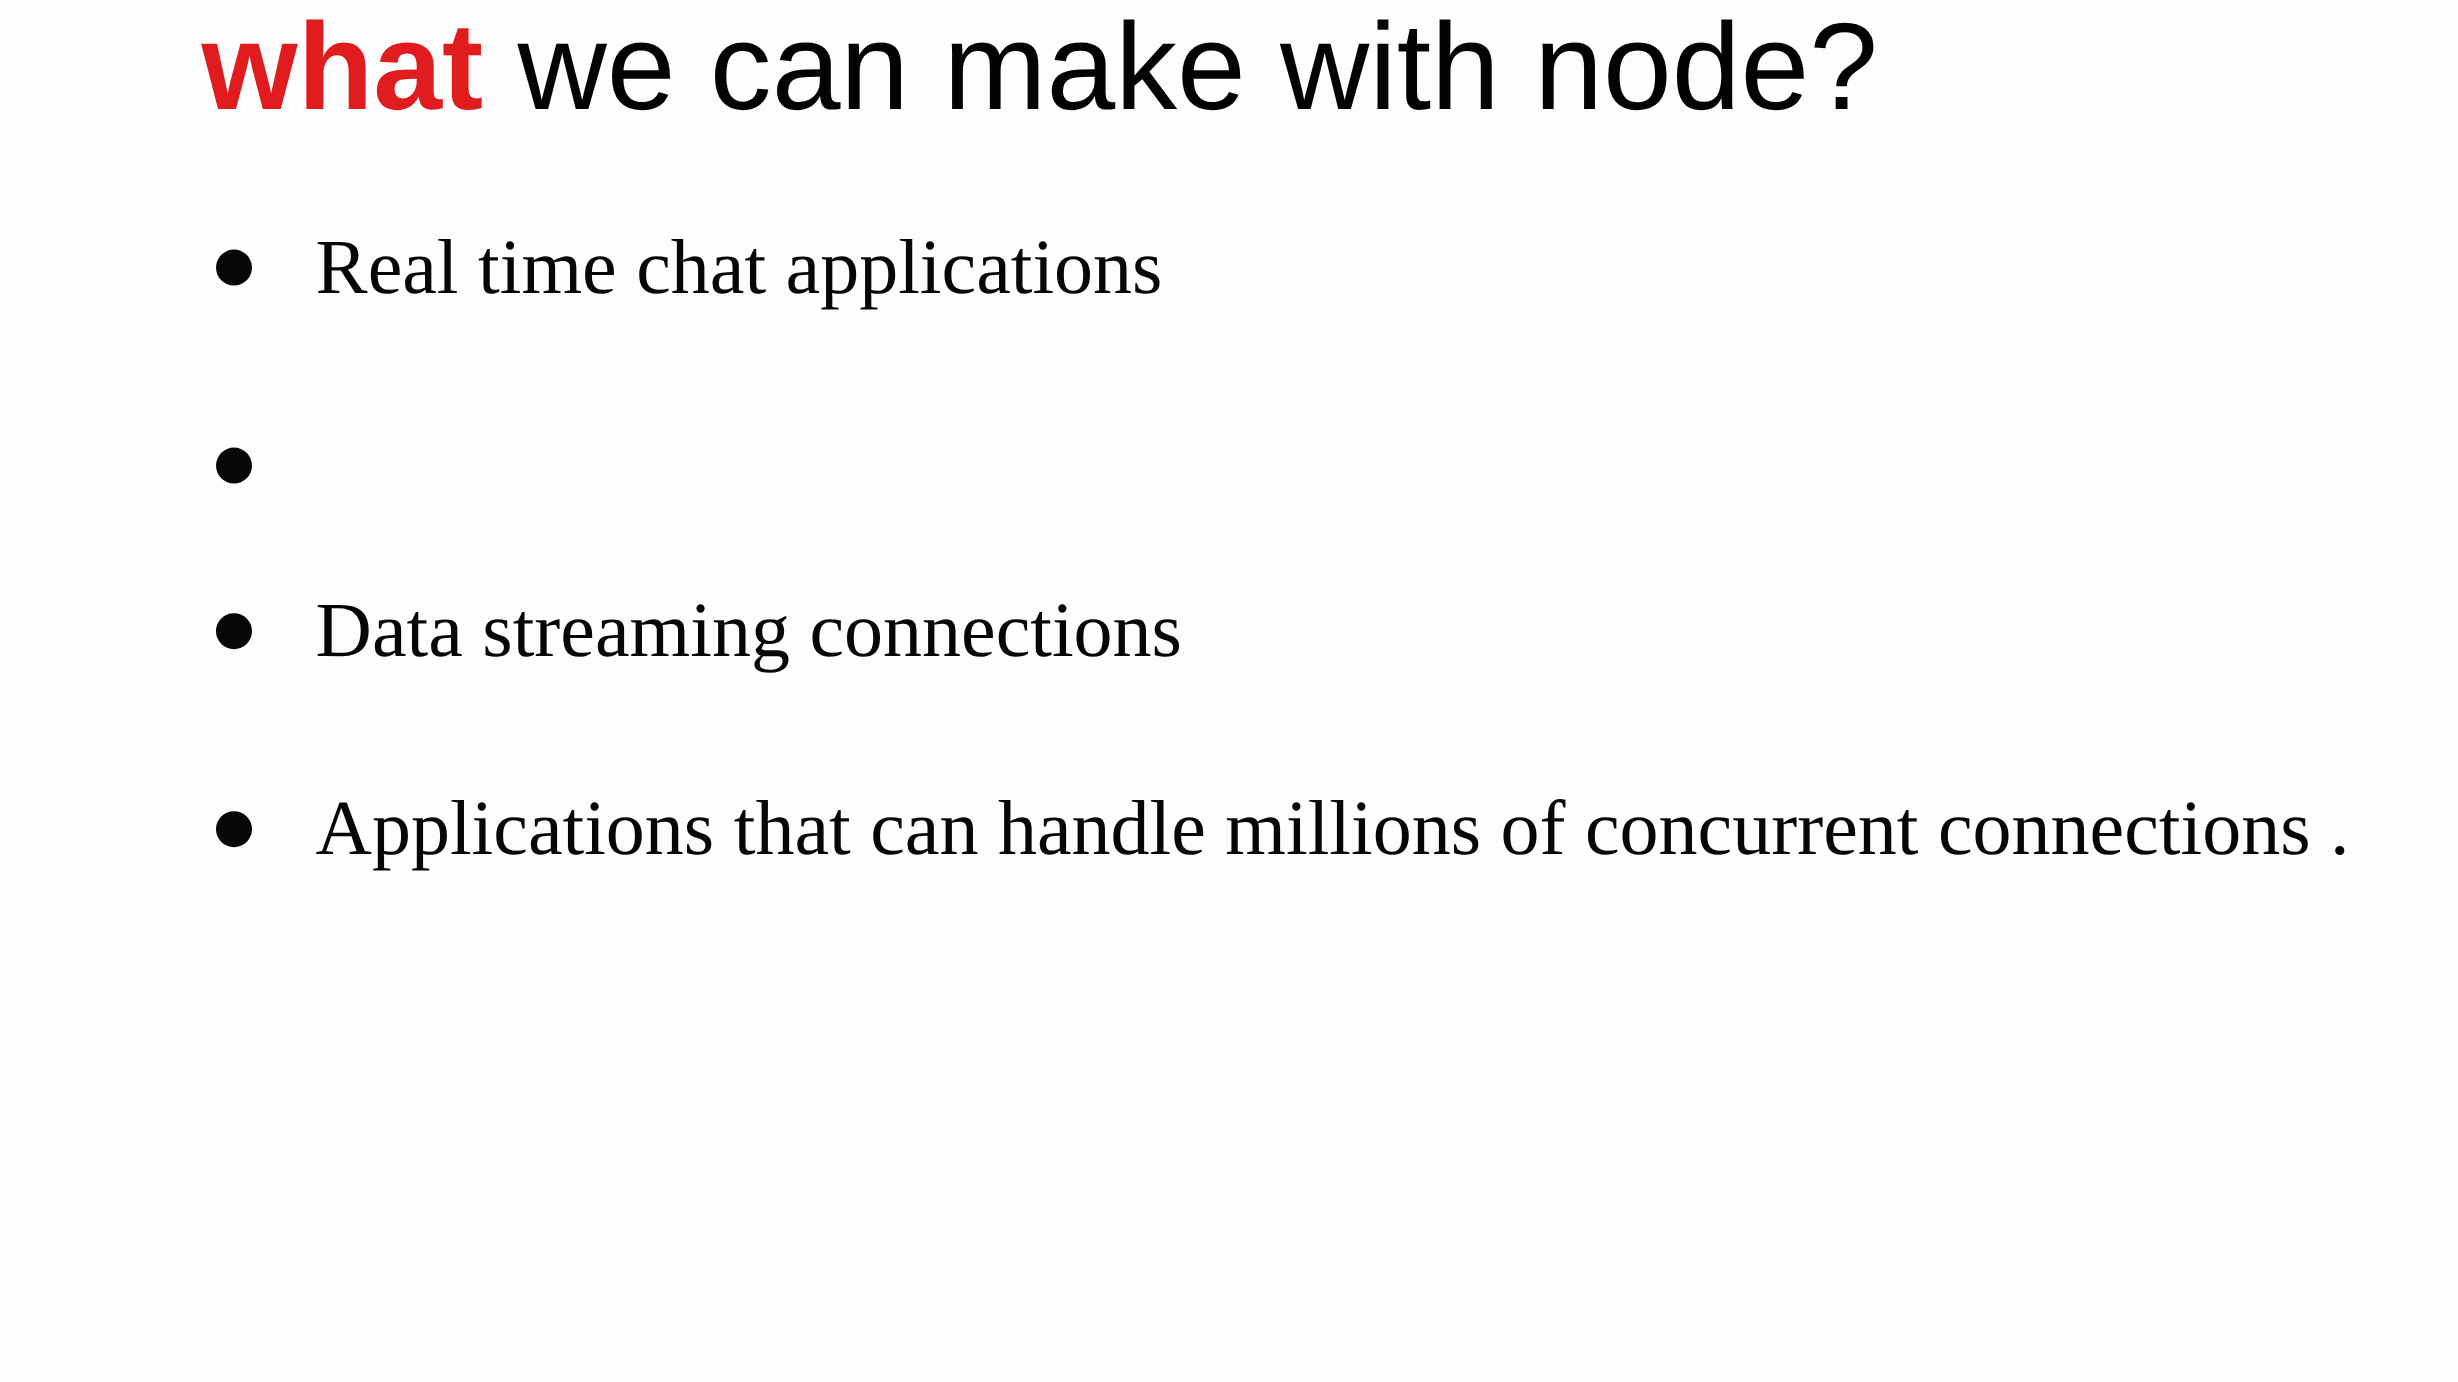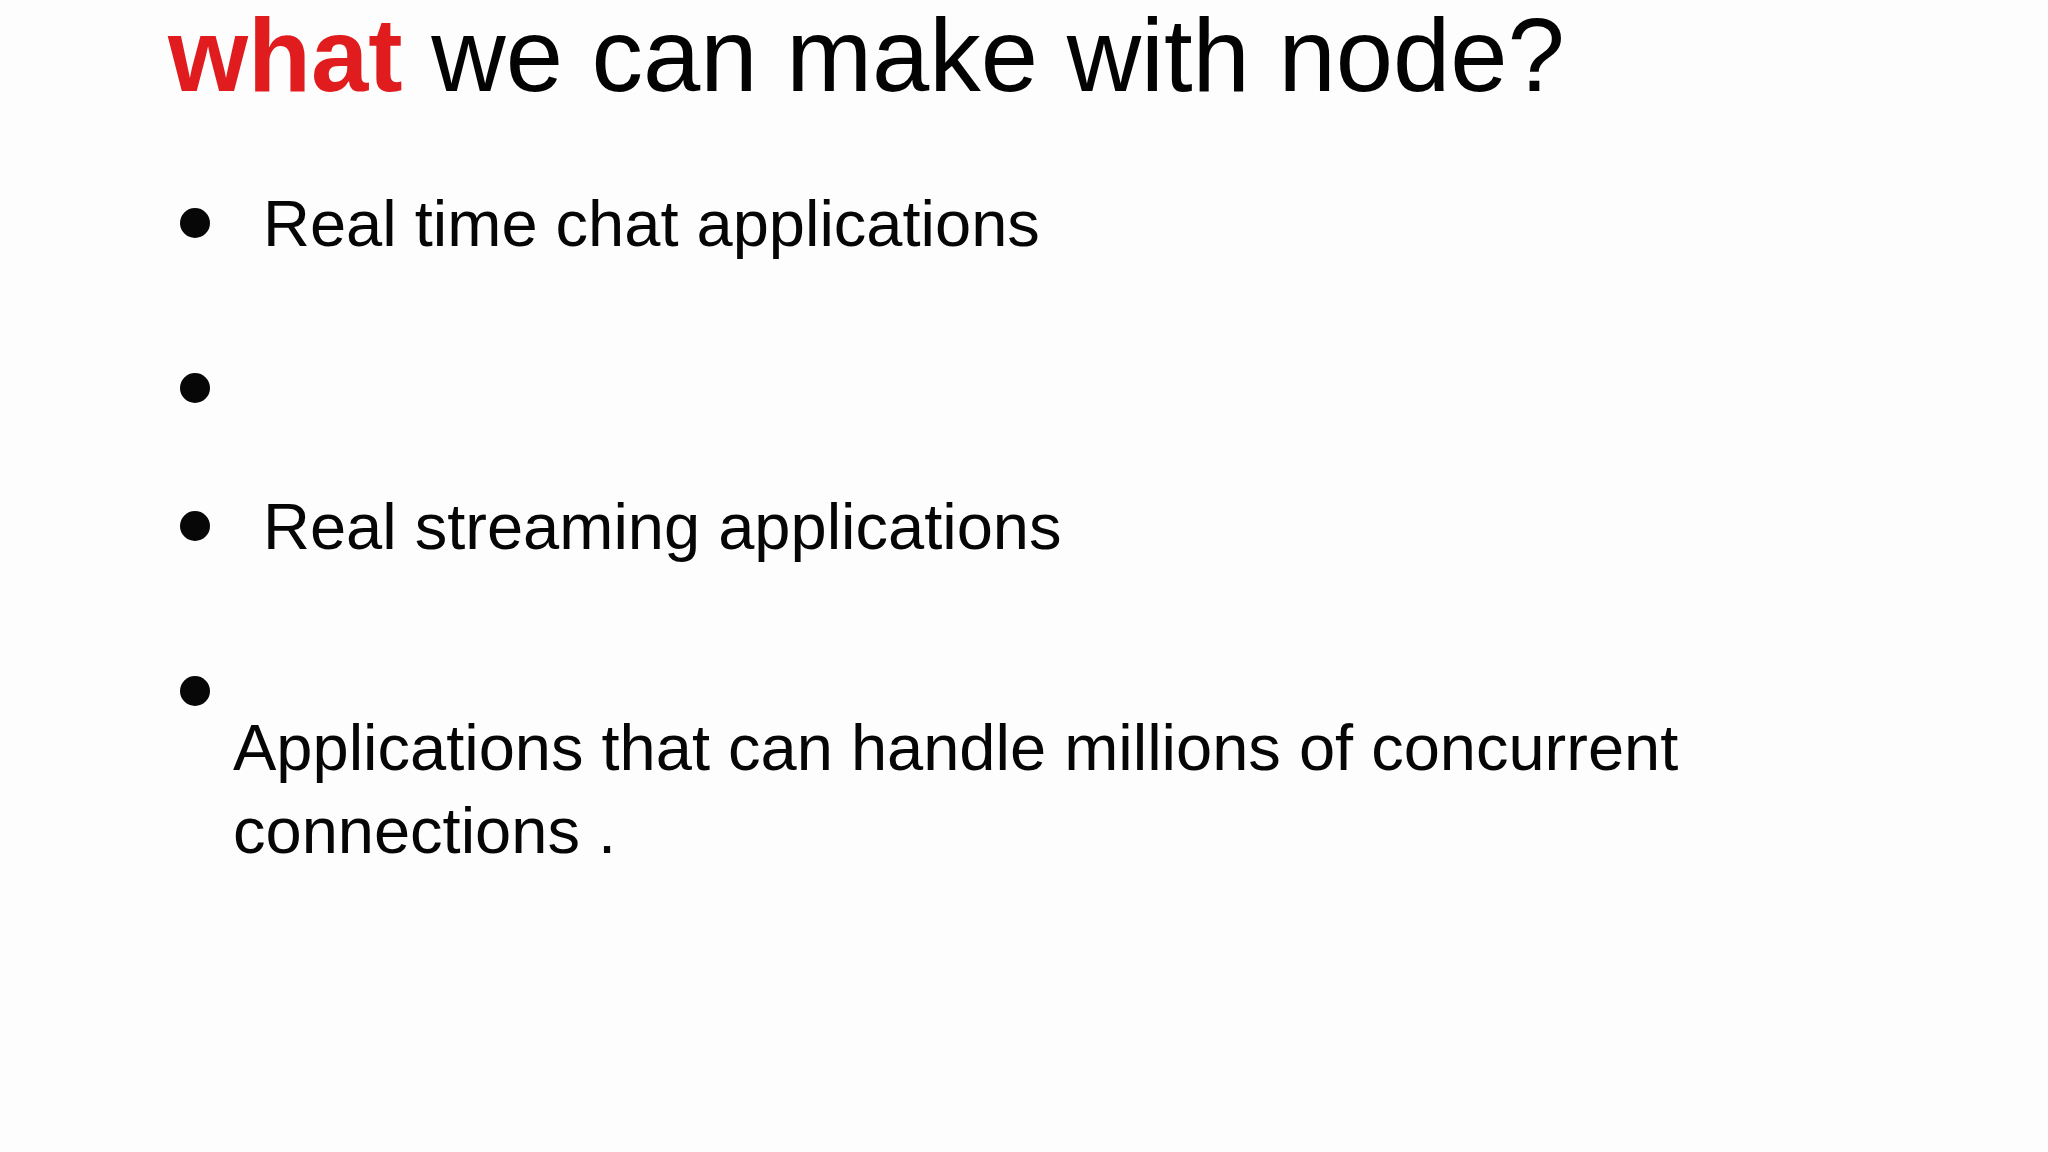--- a/index.html
+++ b/index.html
@@ -39,29 +39,29 @@
   ul.bullet-list {
     position: absolute;
     left: 180px;
     top: 182px;
     margin: 0;
     padding: 0;
     list-style: none;
     font-size: 65px;
     line-height: 83px;
     color: #060606;
+    font-family: Liberation Serif, serif;
   }
   ul.bullet-list li {
     display: flex;
     align-items: flex-start;
     margin-bottom: 82px;
   }
   ul.bullet-list li.tight {
     margin-bottom: 0;
-    flex-direction: column;
   }
   .dot {
     flex: 0 0 30px;
     width: 30px;
     height: 30px;
     margin-top: 26px;
     border-radius: 50%;
     background: #070707;
   }
   .txt {
@@ -79,21 +79,21 @@
   <ul class="bullet-list">
     <li>
       <span class="dot"></span>
       <span class="txt">Real time chat applications</span>
     </li>
     <li>
       <span class="dot"></span>
     </li>
     <li>
       <span class="dot"></span>
-      <span class="txt">Real streaming applications</span>
+      <span class="txt">Data streaming connections</span>
     </li>
     <li class="tight">
       <span class="dot"></span>
       <span class="txt">Applications that can handle millions of concurrent connections .</span>
     </li>
   </ul>
 
 </div>
 
 </body></html>

